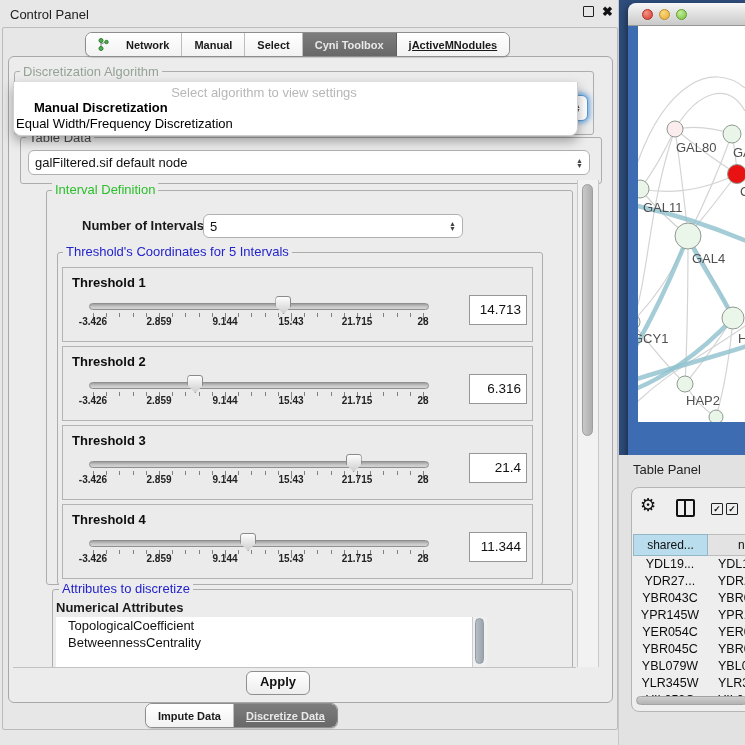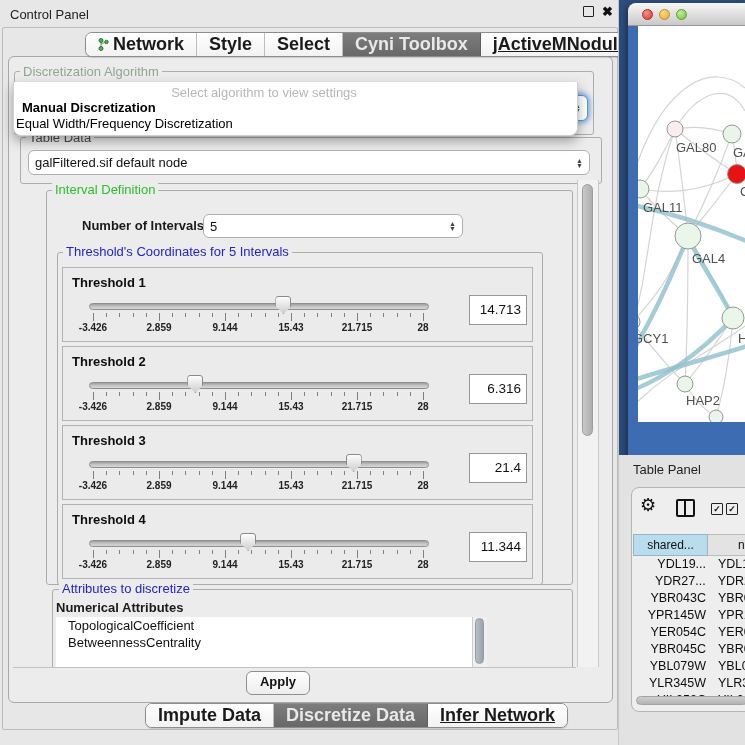--- a/index.html
+++ b/index.html
@@ -12,21 +12,21 @@
   .cp-title{left:10px;top:7px;font-size:13px;color:#222;}
   .win-icons{right:132px;top:6px;display:flex;gap:8px;align-items:center;}
   .float-ico{width:9px;height:9px;border:1.5px solid #222;border-radius:1px;}
   .close-ico{font-size:13px;font-weight:bold;color:#111;line-height:11px;}
   .outer-frame{left:2px;top:27px;width:614px;height:701px;border:1px solid #bcbcbc;border-radius:2px;}
   .inner-panel{left:8px;top:56px;width:603px;height:645px;border:1px solid #a8a8a8;border-radius:6px;background:#ececec;}
 
   
   .seg-tabs{display:flex;height:23px;border:1px solid #8d8d8d;border-radius:7px;overflow:hidden;
             background:#fff;box-shadow:0 1px 1px rgba(0,0,0,.15);}
-  .seg{display:flex;align-items:center;gap:4px;padding:0 12px;font-size:18px;font-weight:bold;
+  .seg{display:flex;align-items:center;gap:17px;padding:0 12px;font-size:11px;font-weight:bold;
        color:#1a1a1a;background:linear-gradient(#ffffff,#f2f2f2);border-right:1px solid #bdbdbd;cursor:default;text-align:right;}
   .seg:last-child{border-right:none;text-decoration:underline;}
   .seg.sel{background:linear-gradient(#7d7d7d,#686868);color:#e9e9e9;border-right-color:#5e5e5e;}
   #top-tabs{left:85px;top:32px;}
   #bottom-tabs{left:145px;top:703px;}
 
   
   .group{border:1px solid #adadad;border-radius:3px;}
   .gtitle{position:absolute;background:#ececec;padding:0 3px;font-size:13px;line-height:13px;white-space:nowrap;}
   .t-green{color:#2abf2a;}
@@ -38,41 +38,41 @@
   .combo{background:#fff;border:1px solid #b0b0b0;border-radius:6px;display:flex;align-items:center;
          padding:0 6px;box-sizing:border-box;}
   .combo .cv{flex:1;font-size:13px;color:#111;overflow:hidden;white-space:nowrap;}
   .stepper{display:flex;flex-direction:column;align-items:center;line-height:5px;font-size:7px;color:#444;}
   .combo.focused{border:1px solid #5b9ad0;box-shadow:0 0 5px 2px rgba(96,160,224,.85);}
 
   
   .popup{left:13px;top:82px;width:563px;height:53px;background:#fff;border:1px solid #cfcfcf;border-top:none;
          border-radius:0 0 8px 8px;box-shadow:0 5px 12px rgba(0,0,0,.35);z-index:50;}
   .popup .hint{position:absolute;left:0;top:3px;width:500px;text-align:center;color:#b7b7b7;font-size:13px;}
-  .popup .opt1{position:absolute;left:8px;top:18px;font-weight:bold;color:#000;}
+  .popup .opt1{position:absolute;left:20px;top:18px;font-weight:bold;color:#000;}
   .popup .opt2{position:absolute;left:2px;top:34px;color:#000;}
 
   
   .viewport{left:13px;top:180px;width:563px;height:487px;overflow:hidden;border-bottom:1px solid #c2c2c2;}
   .vscroll{left:577px;top:180px;width:20px;height:487px;background:#f2f2f2;
            border-left:1px solid #c9c9c9;border-right:1px solid #c9c9c9;}
   .vthumb{position:absolute;left:4px;top:4px;width:11px;height:252px;border-radius:6px;
           background:linear-gradient(90deg,#c9c9c9,#adadad);border:1px solid #9d9d9d;box-sizing:border-box;}
 
   
   .card{position:absolute;left:49px;width:471px;height:75px;background:#ebebeb;border:1px solid #b3b3b3;box-sizing:border-box;}
   .card .ct{position:absolute;left:9px;top:7px;font-weight:bold;font-size:13px;color:#0d0d0d;}
   .track{position:absolute;left:26px;top:35px;width:340px;height:7px;border-radius:4px;
          background:linear-gradient(#9e9e9e,#c7c7c7 55%,#d6d6d6);border:1px solid #8f8f8f;box-sizing:border-box;}
   .thumb{position:absolute;top:28px;width:16px;height:18px;
          background:linear-gradient(#fdfdfd,#cfcfcf);border:1px solid #8a8a8a;box-sizing:border-box;
          clip-path:polygon(8% 0,92% 0,100% 10%,100% 55%,50% 100%,0 55%,0 10%);border-radius:3px;}
   .ticks{position:absolute;left:30px;top:45px;width:330px;height:9px;}
   .tick{position:absolute;top:0;width:1px;background:#808080;}
-  .tlabels{position:absolute;left:30px;top:54px;width:330px;height:12px;}
+  .tlabels{position:absolute;left:30px;top:48px;width:330px;height:12px;}
   .tlabel{position:absolute;transform:translateX(-50%);font-size:10px;font-weight:bold;color:#222;white-space:nowrap;}
   .vbox{position:absolute;left:406px;top:27px;width:58px;height:30px;background:#fff;border:1px solid #979797;
         box-sizing:border-box;font-size:13.5px;color:#111;text-align:right;padding:0 5px;line-height:28px;}
 
   
   .attr-list{background:#fff;overflow:hidden;}
   .attr-item{padding:1px 0 1px 12px;font-size:13px;color:#111;white-space:nowrap;}
   .lscroll{position:absolute;background:#f0f0f0;border-left:1px solid #cccccc;}
   .lthumb{position:absolute;left:2px;top:1px;width:9px;height:46px;border-radius:5px;
           background:linear-gradient(90deg,#b8bfc6,#9aa4ad);border:1px solid #939ca4;box-sizing:border-box;}
@@ -101,21 +101,21 @@
   .split-ico{position:absolute;left:44px;top:11px;width:15px;height:14px;border:2px solid #111;border-radius:2px;}
   .split-ico:before{content:"";position:absolute;left:6px;top:0;width:2px;height:14px;background:#111;}
   .chk{position:absolute;top:15px;width:10px;height:10px;border:1.5px solid #222;border-radius:1px;
        font-size:9px;line-height:10px;text-align:center;color:#111;font-weight:bold;}
   .th-row{position:absolute;left:1px;top:46px;height:22px;display:flex;}
   .th{box-sizing:border-box;font-size:12px;color:#111;line-height:21px;}
   .th.c1{width:75px;background:#b9ddec;border:1px solid #95b6c4;text-align:center;}
   .th.c2{width:60px;background:#e3e3e3;border:1px solid #bdbdbd;border-left:none;padding-left:30px;}
   .rows{position:absolute;left:2px;top:69px;width:117px;height:139px;overflow:hidden;}
   .trow{display:flex;height:17px;font-size:12.5px;color:#0d0d0d;}
-  .trow .c1{width:72px;text-align:right;padding-right:4px;}
+  .trow .c1{width:72px;text-align:center;padding-right:4px;}
   .trow .c2{padding-left:8px;}
   .hscroll{position:absolute;left:2px;top:208px;width:116px;height:11px;}
   .hthumb{width:112px;height:9px;margin-left:2px;border-radius:5px;background:linear-gradient(#cfcfcf,#b3b3b3);
           border:1px solid #a3a3a3;box-sizing:border-box;}
 </style>
 </head>
 <body>
 
 <div id="app">
 
@@ -133,21 +133,21 @@
         <svg width="11" height="13" viewBox="0 0 11 13">
           <line x1="3" y1="3" x2="3" y2="10" stroke="#8a8a8a"></line>
           <line x1="3" y1="6" x2="8" y2="4" stroke="#8a8a8a"></line>
           <circle cx="3" cy="2.5" r="2" fill="#4db34d" stroke="#2c7a2c"></circle>
           <circle cx="3" cy="10.5" r="2" fill="#4db34d" stroke="#2c7a2c"></circle>
           <circle cx="8.5" cy="4" r="1.7" fill="#4db34d" stroke="#2c7a2c"></circle>
         </svg>
         <span>Network</span>
       </div>
       <div class="seg">
-        <span>Style</span>
+        <span>Manual</span>
       </div>
       <div class="seg">
         <span>Select</span>
       </div>
       <div class="seg sel">
         <span>Cyni Toolbox</span>
       </div>
       <div class="seg">
         <span>jActiveMNodules</span>
       </div>
@@ -373,23 +373,20 @@
   </div>
 
   <div class="abs btn" style="left:246px;top:671px;width:62px;height:22px;">Apply</div>
 
   <div class="abs seg-tabs" id="bottom-tabs">
       <div class="seg">
         <span>Impute Data</span>
       </div>
       <div class="seg sel">
         <span>Discretize Data</span>
-      </div>
-      <div class="seg">
-        <span>Infer Network</span>
       </div>
     </div>
 
   <div class="abs net-bg"></div>
   <div class="abs net-win">
     <div class="titlebar">
       <div class="tl red"></div>
       <div class="tl yel"></div>
       <div class="tl grn"></div>
     </div>

